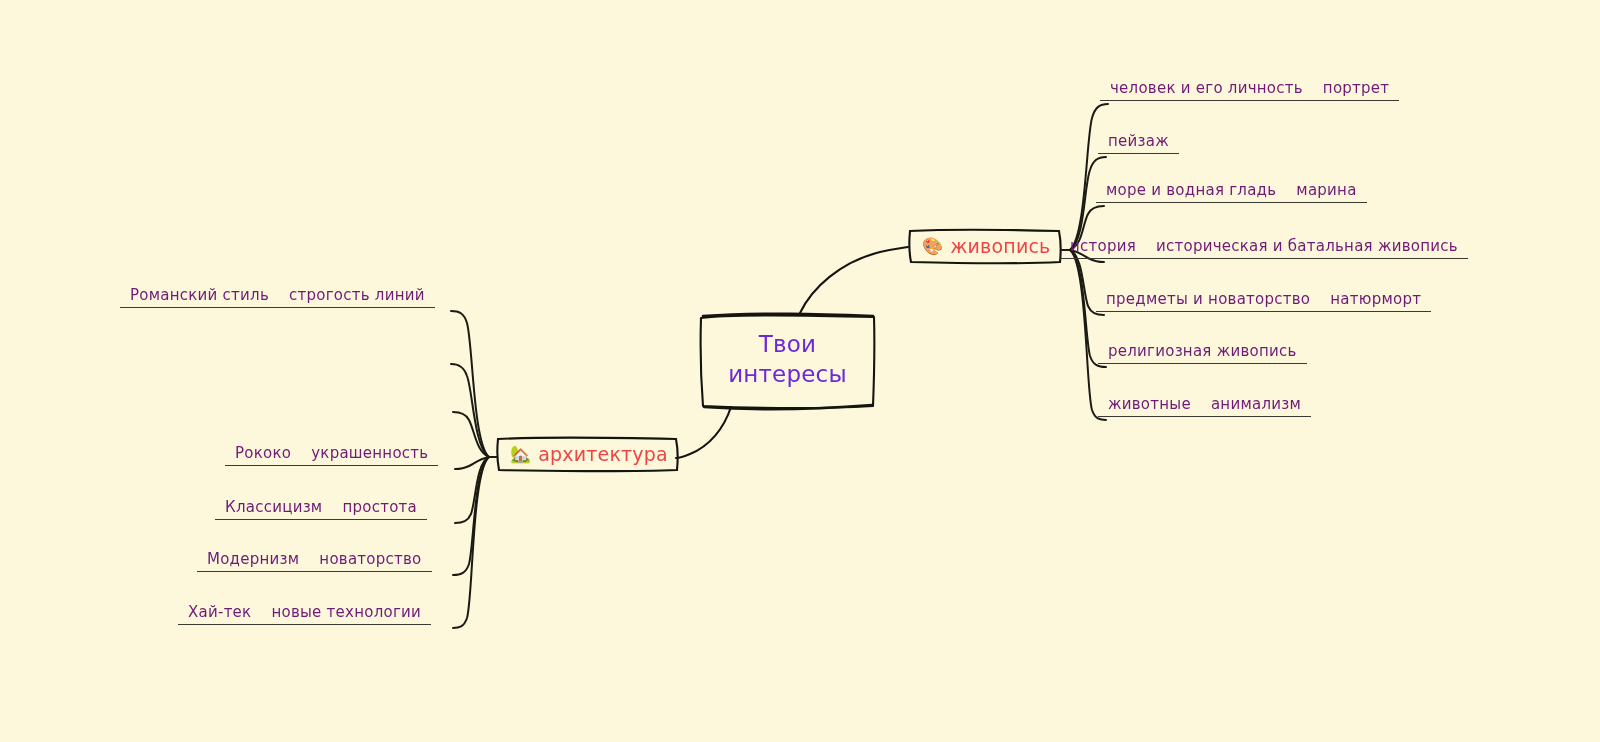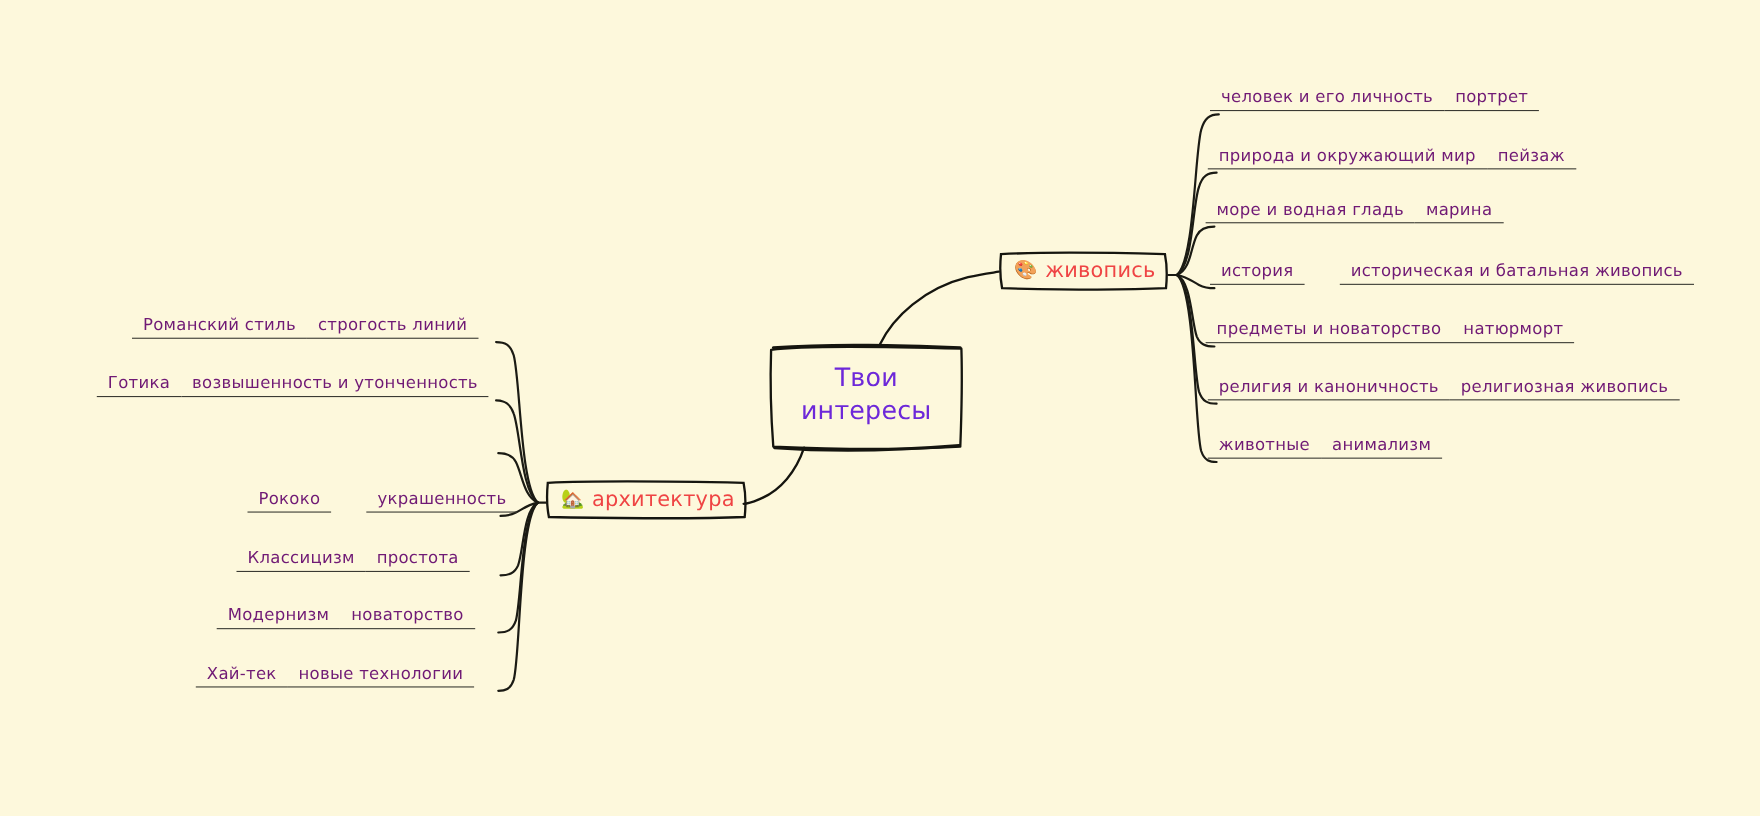--- a/index.html
+++ b/index.html
@@ -168,53 +168,47 @@
   <div class="branch-node" id="node-architecture">
     <span class="emoji">🏡</span>
     <span class="label">архитектура</span>
   </div>
 
   <div class="leaf-row right-row" style="left:1100px; top:80px;">
     <span class="leaf-seg">человек и его личность</span>
     <span class="leaf-seg">портрет</span>
   </div>
   <div class="leaf-row right-row" style="left:1098px; top:133px;">
-    <span class="leaf-seg">природа и окружающий мир</span>
     <span class="leaf-seg">пейзаж</span>
   </div>
   <div class="leaf-row right-row" style="left:1096px; top:182px;">
     <span class="leaf-seg">море и водная гладь</span>
     <span class="leaf-seg">марина</span>
   </div>
-  <div class="leaf-row right-row" style="left:1100px; top:238px;gap:32px;">
+  <div class="leaf-row right-row" style="left:1060px; top:238px;">
     <span class="leaf-seg">история</span>
     <span class="leaf-seg">историческая и батальная живопись</span>
   </div>
   <div class="leaf-row right-row" style="left:1096px; top:291px;">
     <span class="leaf-seg">предметы и новаторство</span>
     <span class="leaf-seg">натюрморт</span>
   </div>
   <div class="leaf-row right-row" style="left:1098px; top:343px;">
-    <span class="leaf-seg">религия и каноничность</span>
     <span class="leaf-seg">религиозная живопись</span>
   </div>
   <div class="leaf-row right-row" style="left:1098px; top:396px;">
     <span class="leaf-seg">животные</span>
     <span class="leaf-seg">анимализм</span>
   </div>
 
   <div class="leaf-row left-row" style="left:120px; top:287px;">
     <span class="leaf-seg">Романский стиль</span>
     <span class="leaf-seg">строгость линий</span>
   </div>
-  <div class="leaf-row left-row" style="left:88px; top:340px;">
-    <span class="leaf-seg">Готика</span>
-    <span class="leaf-seg">возвышенность и утонченность</span>
-  </div>
-  <div class="leaf-row left-row" style="left:225px; top:445px;gap:32px;">
+  <div class="leaf-row left-row" style="left:225px; top:445px;">
     <span class="leaf-seg">Рококо</span>
     <span class="leaf-seg">украшенность</span>
   </div>
   <div class="leaf-row left-row" style="left:215px; top:499px;">
     <span class="leaf-seg">Классицизм</span>
     <span class="leaf-seg">простота</span>
   </div>
   <div class="leaf-row left-row" style="left:197px; top:551px;">
     <span class="leaf-seg">Модернизм</span>
     <span class="leaf-seg">новаторство</span>

